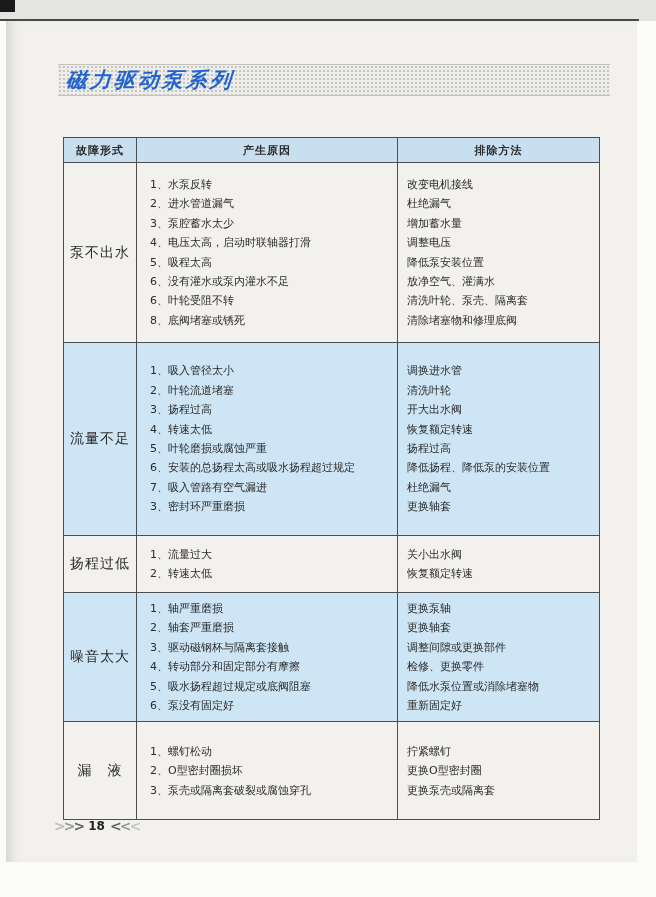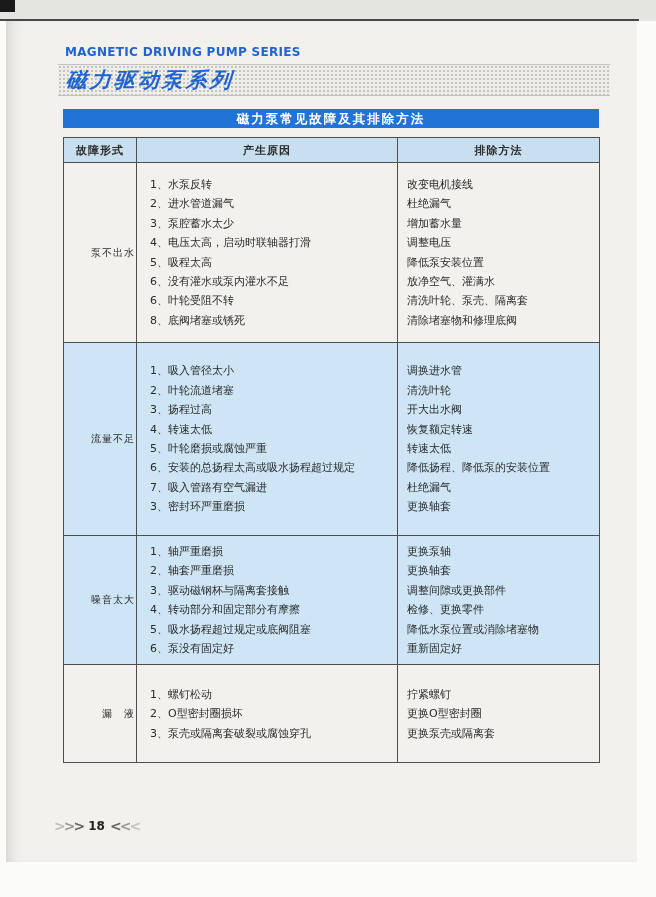--- a/index.html
+++ b/index.html
@@ -51,21 +51,21 @@
     color:#2b2b2b;
   }
   .fault-table th, .fault-table td { border:1px solid var(--border-color,#4e4e50); }
   .fault-table th {
     height:22px; background:var(--header-row,#c8dff0);
     font-size:11px; font-weight:bold; letter-spacing:1px;
   }
   tr.shaded { background:var(--shaded-row,#cde5f5); }
   tr.r0 { height:180px; } tr.r1 { height:193px; } tr.r2 { height:57px; }
   tr.r3 { height:129px; } tr.r4 { height:98px; }
-  .fault-cell { text-align:right; vertical-align:middle; font-size:10px; letter-spacing:1px; }
+  .fault-cell { text-align:center; vertical-align:middle; font-size:14px; letter-spacing:1px; }
   .cause-cell  { padding:6px 4px 6px 13px; vertical-align:middle; }
   .remedy-cell { padding:6px 4px 6px 9px;  vertical-align:middle; }
   .cause-cell div, .remedy-cell div {
     font-size:11px; line-height:19.4px; white-space:nowrap; overflow:hidden;
   }
 
   .footer { position:absolute; left:48px; top:794px; white-space:nowrap; }
   .ch { font-weight:bold; font-size:14px; margin-right:-2px; vertical-align:middle; }
   .cl1{color:#bdbdba} .cl2{color:#989894} .cl3{color:#63635f}
   .cr1{color:#63635f} .cr2{color:#989894} .cr3{color:#c3c3c0}
@@ -73,27 +73,25 @@
 </style>
 </head>
 <body>
 
 <div class="top-strip"></div>
 <div class="black-corner"></div>
 <div class="top-line"></div>
 
 <div class="page">
 
-  <div class="title-en">MAGNETIC DRIVING PUMP SERIES</div>
 
   <div class="dot-band">
     <div class="title-zh">磁力驱动泵系列</div>
   </div>
 
-  <div class="banner">磁力泵常见故障及其排除方法</div>
 
   <table class="fault-table">
     <colgroup>
       <col style="width:73px">
         <col style="width:261px">
         <col style="width:202px">
     </colgroup>
     <tbody>
         <tr>
       <th>故障形式</th>
@@ -133,24 +131,35 @@
             <div>5、叶轮磨损或腐蚀严重</div>
             <div>6、安装的总扬程太高或吸水扬程超过规定</div>
             <div>7、吸入管路有空气漏进</div>
             <div>3、密封环严重磨损</div>
           </td>
       <td class="remedy-cell">
             <div>调换进水管</div>
             <div>清洗叶轮</div>
             <div>开大出水阀</div>
             <div>恢复额定转速</div>
-            <div>转速太低</div>
+            <div>扬程过高</div>
             <div>降低扬程、降低泵的安装位置</div>
             <div>杜绝漏气</div>
             <div>更换轴套</div>
+          </td>
+    </tr>
+    <tr class="r2">
+      <td class="fault-cell">扬程过低</td>
+      <td class="cause-cell">
+            <div>1、流量过大</div>
+            <div>2、转速太低</div>
+          </td>
+      <td class="remedy-cell">
+            <div>关小出水阀</div>
+            <div>恢复额定转速</div>
           </td>
     </tr>
     <tr class="r3 shaded">
       <td class="fault-cell">噪音太大</td>
       <td class="cause-cell">
             <div>1、轴严重磨损</div>
             <div>2、轴套严重磨损</div>
             <div>3、驱动磁钢杯与隔离套接触</div>
             <div>4、转动部分和固定部分有摩擦</div>
             <div>5、吸水扬程超过规定或底阀阻塞</div>

